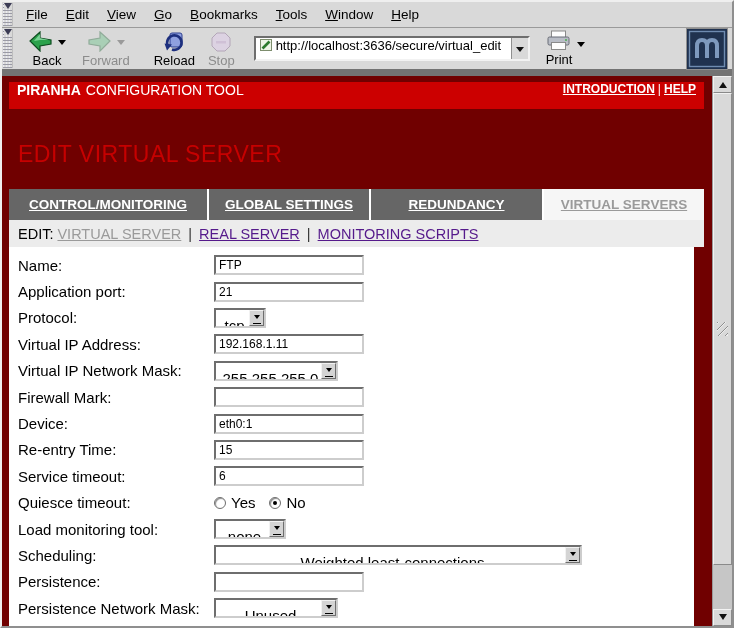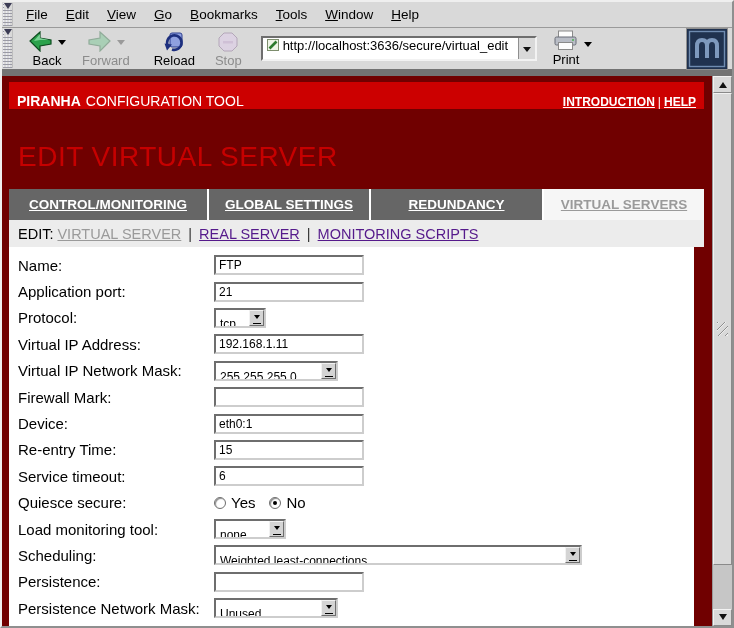--- a/index.html
+++ b/index.html
@@ -79,30 +79,30 @@
     border:1px solid #8f8f8f; background:#1f3150;
   }
 
   
   .content{ flex:1; display:flex; min-height:0; }
   .page{ flex:1; background:#700000; padding:6px 0 0 7px; overflow:hidden; }
   .page-col{ width:695px; height:100%; display:flex; flex-direction:column; }
 
   .redbar{
     height:27px; flex:0 0 27px; background:#cc0000; color:#fff;
-    display:flex; align-items:flex-end; justify-content:space-between; padding:0 8px;
+    display:flex; align-items:flex-start; justify-content:space-between; padding:0 8px;
   }
   .brand{ font-size:14px; }
   .brand b{ margin-right:5px; }
   .hdr-links{ font-size:12px; font-weight:bold; }
   .hdr-links a{ color:#fff; text-decoration:underline; cursor:pointer; }
   .hdr-sep{ color:#fff; margin:0 3px; font-weight:normal; }
 
   .title-sec{ height:80px; flex:0 0 80px; padding:32px 0 0 9px; }
-  .page-title{ color:#c60000; font-size:28px; letter-spacing:0.5px; }
+  .page-title{ color:#c60000; font-size:23px; letter-spacing:0.5px; }
 
   .tabs{ height:31px; flex:0 0 31px; display:flex; gap:2px; background:#fff; }
   .tab{
     background:#666666; color:#fff; font-weight:bold; font-size:13.5px;
     display:flex; align-items:center; justify-content:center; cursor:pointer;
   }
   .tab span{ text-decoration:underline; }
   .tab.t0{ width:198px; } .tab.t1{ width:160px; } .tab.t2{ width:171px; } .tab.t3{ width:160px; }
   .tab.active{ background:#f6f6f6; color:#9a9a9a; }
 
@@ -120,21 +120,21 @@
   .tinput{
     width:150px; height:20px; background:#fff; color:#000;
     border:2px solid; border-color:#6e6e6e #cdcdcd #cdcdcd #6e6e6e;
     font:12px "Liberation Sans",sans-serif; padding:0 3px; outline:none;
   }
   .selectbox{
     height:20px; background:#fff; display:flex; align-items:stretch;
     border:2px solid; border-color:#6e6e6e #cdcdcd #cdcdcd #6e6e6e; cursor:default;
   }
   .sel-xs{ width:52px; } .sel-sm{ width:72px; } .sel-md{ width:124px; } .sel-xl{ width:368px; }
-  .sel-val{ flex:1; font-size:12px; padding:7px 0 0 4px; white-space:nowrap; overflow:hidden; }
+  .sel-val{ flex:1; font-size:15px; padding:7px 0 0 4px; white-space:nowrap; overflow:hidden;text-align:center; }
   .sel-btn{
     width:15px; background:#d4d4d4; border:1px solid; border-color:#f2f2f2 #6e6e6e #6e6e6e #f2f2f2;
     display:flex; flex-direction:column; align-items:center; justify-content:center;
   }
   .sel-tri{ width:0; height:0; border:3px solid transparent; border-top:4px solid #000; margin-top:3px; }
   .sel-bar{ width:8px; height:1px; background:#000; margin-top:1px; }
 
   .radio-group{ display:flex; align-items:center; }
   .radio{
     width:12px; height:12px; border-radius:50%; background:#fff; position:relative;
@@ -209,21 +209,21 @@
       <div class="tbtn-top">
         <svg width="22" height="22" viewBox="0 0 22 22">
           <rect x="7" y="2" width="12" height="14" rx="2" fill="#8fa0e0" stroke="#2d3e8f"></rect>
           <path d="M5 15 a7.2 7.2 0 1 1 4 3.4" fill="none" stroke="#1d2f7e" stroke-width="2.6"></path>
           <polygon points="1.5,12.5 9,13.5 4,19.5" fill="#1d2f7e"></polygon>
         </svg>
       </div>
       <span class="lbl">Reload</span>
     </div>
 
-    <div class="tbtn disabled" style="margin-left:10px;">
+    <div class="tbtn disabled" style="margin-left:3px;">
       <div class="tbtn-top">
         <svg width="20" height="20" viewBox="0 0 20 20">
           <polygon points="6,1 14,1 19,6 19,14 14,19 6,19 1,14 1,6" fill="#dcd2e2" stroke="#b3a6b8"></polygon>
           <rect x="5" y="9" width="10" height="2.5" fill="#cfc0d6"></rect>
         </svg>
       </div>
       <span class="lbl">Stop</span>
     </div>
 
     <div class="urlbox">
@@ -357,21 +357,21 @@
             <span class="flabel">Re-entry Time:</span>
             <input class="tinput" value="15" style="">
           </div>
 
           <div class="frow">
             <span class="flabel">Service timeout:</span>
             <input class="tinput" value="6" style="">
           </div>
 
           <div class="frow">
-            <span class="flabel">Quiesce secure:</span>
+            <span class="flabel">Quiesce timeout:</span>
             <span class="radio-group">
               <span class="radio"></span>
               <span class="rlabel">Yes</span>
               <span class="radio checked"></span>
               <span class="rlabel">No</span>
             </span>
           </div>
 
           <div class="frow">
             <span class="flabel">Load monitoring tool:</span>

